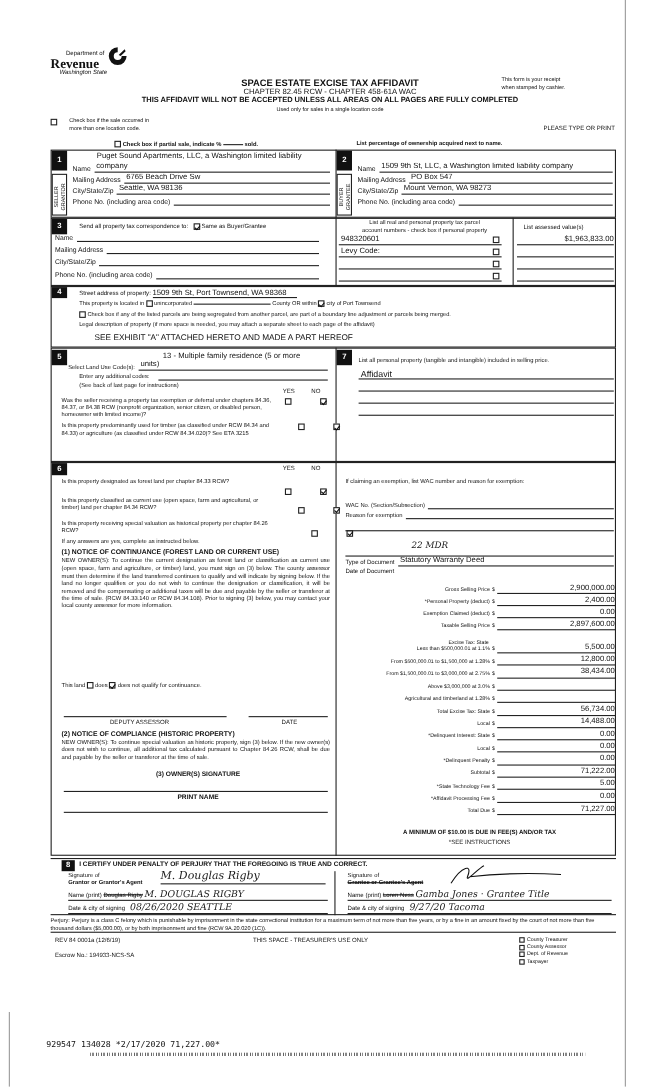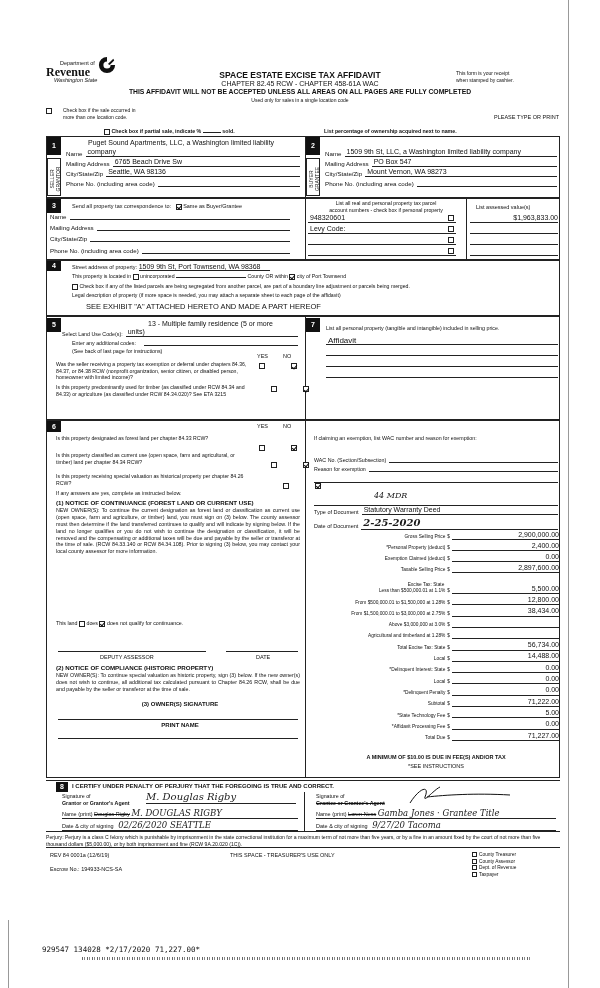--- a/index.html
+++ b/index.html
@@ -21,21 +21,21 @@
   .amt-row .alabel { width: 130px; text-align: right; padding-right: 2px; white-space: nowrap; }
   .amt-row .aval { flex: 1; border-bottom: 0.8px solid #222; text-align: right; font-size: 7px; padding-right: 1px; }
   .q { font-size: 5.2px; line-height: 1.25; }
   .para { font-size: 5.3px; line-height: 1.3; text-align: justify; }
   .smallcb { font-size: 4.8px; display: flex; align-items: center; gap: 2px; }
   .barcode { background: repeating-linear-gradient(90deg, #222 0 1px, #fff 1px 2px, #555 2px 3px, #fff 3px 5px); }
 </style>
 </head>
 <body>
 
-<div class="abs" style="left:46px;top:60px;width:70px;height:26px;">
+<div class="abs" style="left:46px;top:46px;width:70px;height:26px;">
   <div style="position:absolute;left:14px;top:0;font-size:5.5px;">Department of</div>
   <div style="position:absolute;left:0;top:5px;font-size:12px;font-weight:bold;font-family:'Liberation Serif',serif;">Revenue</div>
   <div style="position:absolute;left:8px;top:17px;font-size:5.5px;font-style:italic;">Washington State</div>
   <svg width="18" height="18" style="position:absolute;left:52px;top:-4px;" viewBox="0 0 20 20">
       <path d="M10 1 A9 9 0 1 0 19 10 L14 10 A4 4 0 1 1 10 6 Z" fill="#111"></path>
       <path d="M11 9 L17 3 L18 5 L13 10 Z" fill="#111"></path>
     </svg>
 </div>
 <div class="abs bold" style="left:200px;top:70px;width:200px;text-align:center;font-size:8.5px;">SPACE ESTATE EXCISE TAX AFFIDAVIT</div>
 <div class="abs" style="left:180px;top:80px;width:240px;text-align:center;font-size:7px;">CHAPTER 82.45 RCW - CHAPTER 458-61A WAC</div>
@@ -240,29 +240,28 @@
 <div class="abs" style="left:314px;top:435px;font-size:5.3px;white-space:nowrap;">If claiming an exemption, list WAC number and reason for exemption:</div>
 <div class="abs fr" style="left:314px;top:455px;width:244px;">
   <span class="lbl" style="font-size:5.3px;">WAC No. (Section/Subsection)</span>
   <span class="fill"></span>
 </div>
 <div class="abs fr" style="left:314px;top:464px;width:244px;">
   <span class="lbl" style="font-size:5.3px;">Reason for exemption</span>
   <span class="fill"></span>
 </div>
 <div class="abs line" style="left:314px;top:482px;width:244px;"></div>
-<div class="abs hand" style="left:374px;top:491px;font-size:8px;">44 MDR</div>
+<div class="abs hand" style="left:374px;top:491px;font-size:8px;">22 MDR</div>
 <div class="abs line" style="left:314px;top:505px;width:244px;"></div>
 <div class="abs fr" style="left:314px;top:506px;width:244px;">
   <span class="lbl" style="font-size:5.5px;">Type of Document</span>
   <span class="fill">Statutory Warranty Deed</span>
 </div>
 <div class="abs fr" style="left:314px;top:517px;width:244px;">
   <span class="lbl" style="font-size:5.5px;">Date of Document</span>
-  <span class="fill hand" style="font-size:10px;font-weight:bold;">2-25-2020</span>
 </div>
 
 <div id="amount-rows">
     <div class="amt-row" style="top:529px;">
       <span class="alabel"><span>Gross Selling Price</span><span style="margin-left:2px;">$</span></span>
       <span class="aval">2,900,000.00</span>
     </div>
     <div class="amt-row" style="top:540px;">
       <span class="alabel"><span>*Personal Property (deduct)</span><span style="margin-left:2px;">$</span></span>
       <span class="aval">2,400.00</span>
@@ -346,21 +345,21 @@
   <div class="bold">Grantor or Grantor's Agent</div>
 </div>
 <div class="abs hand" style="left:146px;top:791px;width:150px;font-size:10px;border-bottom:0.8px solid #222;">M. Douglas Rigby</div>
 <div class="abs" style="left:62px;top:808px;font-size:5.5px;white-space:nowrap;width:236px;border-bottom:0.8px solid #222;">
   <span>Name (print)</span>
   <span style="text-decoration:line-through;">Douglas Rigby</span>
   <span class="hand" style="font-size:8.5px;">M. DOUGLAS RIGBY</span>
 </div>
 <div class="abs" style="left:62px;top:820px;font-size:5.5px;white-space:nowrap;width:236px;border-bottom:0.8px solid #222;">
   <span>Date &amp; city of signing</span>
-  <span class="hand" style="font-size:8.5px;margin-left:3px;">02/26/2020 SEATTLE</span>
+  <span class="hand" style="font-size:8.5px;margin-left:3px;">08/26/2020 SEATTLE</span>
 </div>
 <div class="abs vline" style="left:304px;top:792px;height:40px;"></div>
 
 <div class="abs" style="left:316px;top:793px;font-size:5.3px;line-height:6.5px;">
   <div>Signature of</div>
   <div class="bold" style="text-decoration:line-through;">Grantee or Grantee's Agent</div>
 </div>
 <svg class="abs" style="left:405px;top:785px;" width="110" height="22" viewBox="0 0 110 22">
     <path d="M5 18 C15 2 25 0 20 12 C18 18 30 4 35 2 M22 12 C40 10 70 8 105 10" stroke="#111" fill="none" stroke-width="1"></path>
   </svg>

